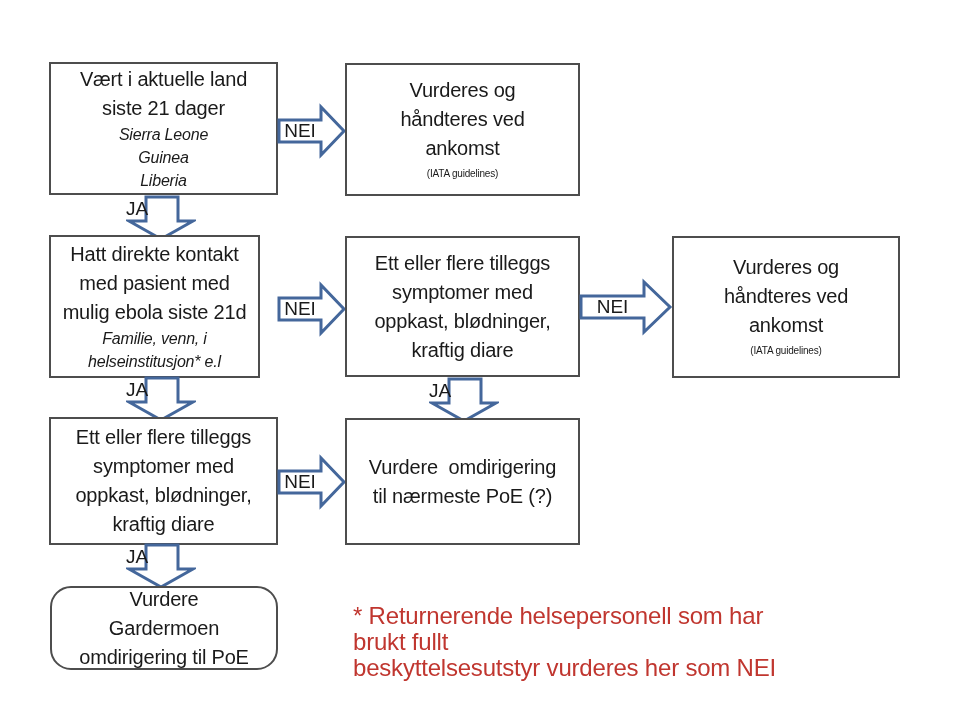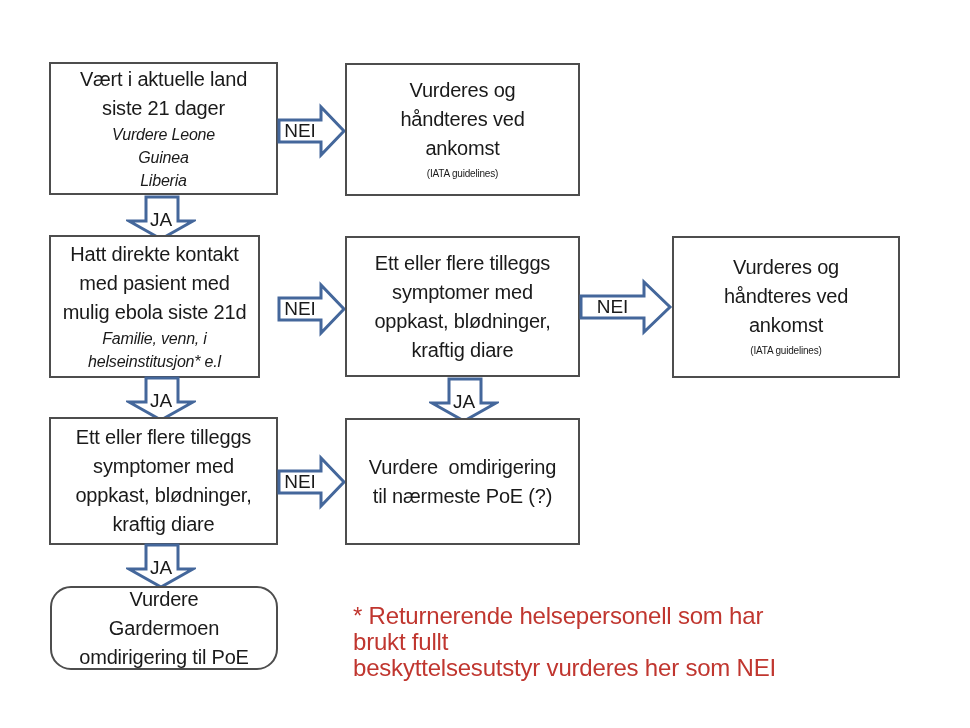--- a/index.html
+++ b/index.html
@@ -17,36 +17,36 @@
   .subline { display:block; font-size:16px; line-height:23px; font-style:italic; }
   .smallline { display:block; font-size:10px; line-height:21px; }
   .arrow { position:absolute; }
   .arrow svg { display:block; }
   .arrow polygon { fill:#ffffff; stroke:#44679b; stroke-width:3; stroke-linejoin:miter; }
   .arrow-label {
     position:absolute; font-size:19px; color:#1a1a1a; letter-spacing:0;
   }
   .arrow-right .arrow-label { top:16px; left:2px; width:42px; text-align:center; line-height:23px; }
   .arrow-right-long .arrow-label { top:17px; left:2px; width:63px; text-align:center; line-height:23px; }
-  .arrow-down .arrow-label { top:13px; left:0; width:100%; text-align:center; line-height:24px; }
+  .arrow-down .arrow-label { top:2px; left:0; width:100%; line-height:24px; }
   .footnote {
     position:absolute; left:353px; top:603px; width:450px;
     color:#c0362f; font-size:24px; line-height:26px; letter-spacing:-0.2px;
   }
   .footnote span { display:block; }
 </style>
 </head>
 <body>
 
 <div class="canvas">
 
   <div class="box" style="left:49px; top:62px; width:229px; height:133px;">
     <span class="line">Vært i aktuelle land</span>
     <span class="line">siste 21 dager</span>
-    <span class="subline">Vurdere Leone</span>
+    <span class="subline">Sierra Leone</span>
     <span class="subline">Guinea</span>
     <span class="subline">Liberia</span>
   </div>
 
   <div class="arrow arrow-right" style="left:277px; top:103px; width:70px; height:56px;">
     <svg width="70" height="56" viewBox="0 0 70 56">
       <polygon points="2,17 44,17 44,4 67,28 44,52 44,39 2,39"></polygon>
     </svg>
     <span class="arrow-label">NEI</span>
   </div>

